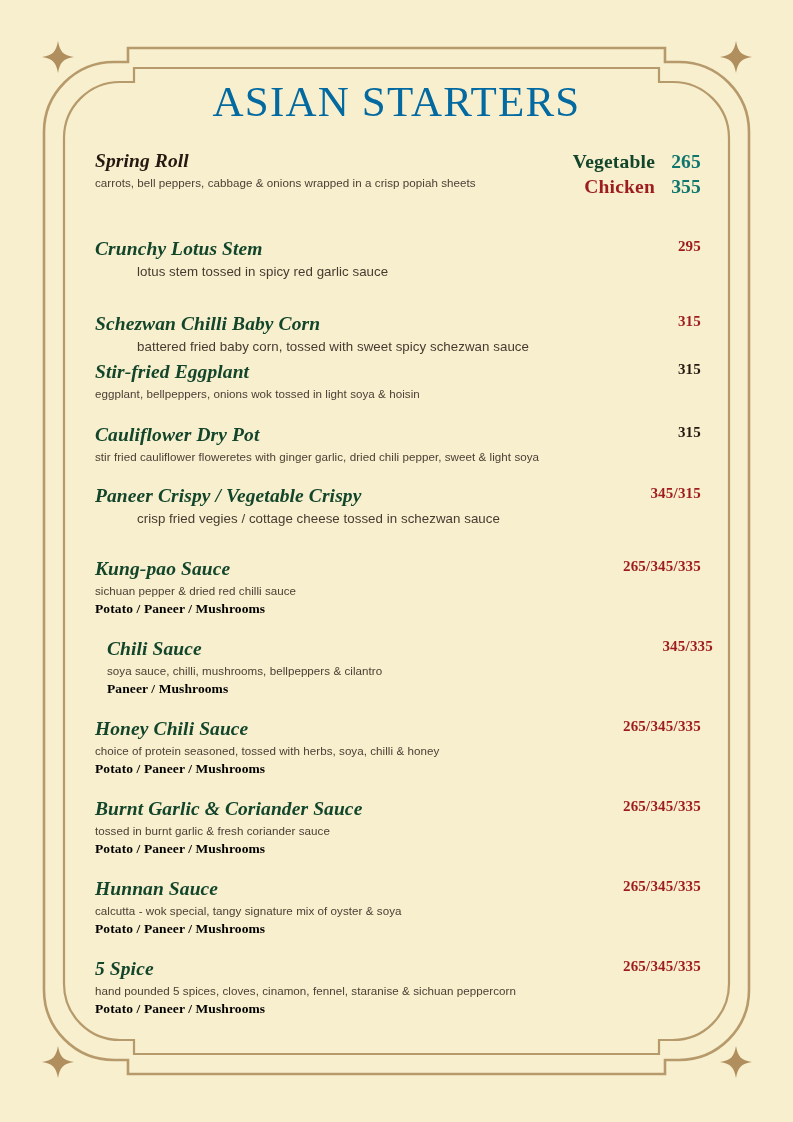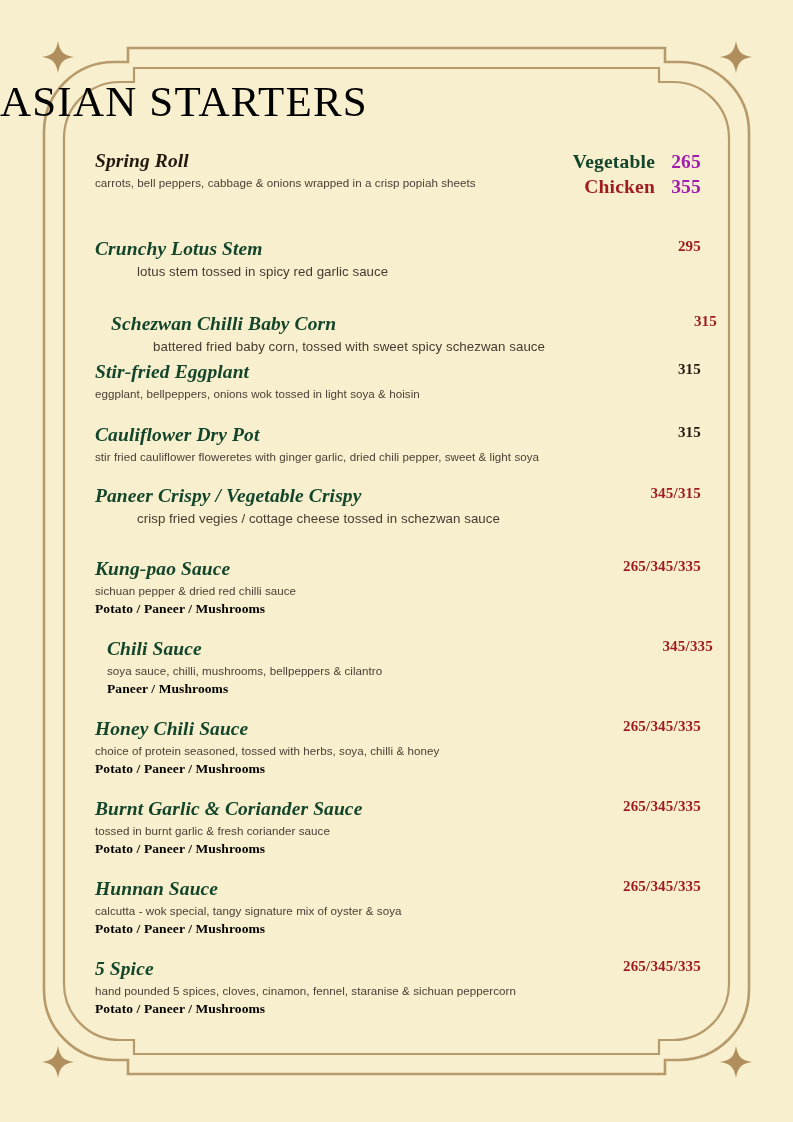--- a/index.html
+++ b/index.html
@@ -32,24 +32,25 @@
     height: 1122px;
     pointer-events: none;
   }
 
   
   #menu-title {
     position: absolute;
     left: 0;
     right: 0;
     top: 80px;
+    text-align: center;
     font-family: "Liberation Serif", serif;
     font-size: 43px;
     letter-spacing: 1.2px;
-    color: #000000;
+    color: #0369a1;
     font-weight: 400;
     line-height: 1;
   }
 
   
   #items-list {
     position: absolute;
     left: 95px;
     top: 150px;
     width: 606px;
@@ -136,21 +137,21 @@
   }
   .price-row .price-label {
     display: inline-block;
     letter-spacing: 0.2px;
   }
   .price-row .price-label.veg { color: #13452B; }
   .price-row .price-label.nonveg { color: #9E1B1E; }
   .price-row .price-value {
     display: inline-block;
     width: 46px;
-    color: #a21caf;
+    color: #0f766e;
     letter-spacing: 0.2px;
   }
 </style>
 </head>
 <body>
 
 <div id="menu-page">
 
   <svg id="frame-svg" viewBox="0 0 793 1122" xmlns="http://www.w3.org/2000/svg">
 
@@ -189,21 +190,21 @@
         <div class="item-head"><span class="item-name dark">Spring Roll</span><div class="price-rows">
             <div class="price-row"><span class="price-label veg">Vegetable</span><span class="price-value">265</span></div>
             <div class="price-row"><span class="price-label nonveg">Chicken</span><span class="price-value">355</span></div>
           </div></div>
         <div class="item-desc">carrots, bell peppers, cabbage &amp; onions wrapped in a crisp popiah sheets</div>
       </div>
       <div class="menu-item" style="position: absolute; top: 88px; left: 0px; width: 606px;">
         <div class="item-head"><span class="item-name">Crunchy Lotus Stem</span><span class="item-price">295</span></div>
         <div class="item-desc big">lotus stem tossed in spicy red garlic sauce</div>
       </div>
-      <div class="menu-item" style="position: absolute; top: 163px; left: 16px; width: 606px;">
+      <div class="menu-item" style="position: absolute; top: 163px; left: 0px; width: 606px;">
         <div class="item-head"><span class="item-name">Schezwan Chilli Baby Corn</span><span class="item-price">315</span></div>
         <div class="item-desc big">battered fried baby corn, tossed with sweet spicy schezwan sauce</div>
       </div>
       <div class="menu-item" style="position: absolute; top: 211px; left: 0px; width: 606px;">
         <div class="item-head"><span class="item-name">Stir-fried Eggplant</span><span class="item-price dark">315</span></div>
         <div class="item-desc">eggplant, bellpeppers, onions wok tossed in light soya &amp; hoisin</div>
       </div>
       <div class="menu-item" style="position: absolute; top: 274px; left: 0px; width: 606px;">
         <div class="item-head"><span class="item-name">Cauliflower Dry Pot</span><span class="item-price dark">315</span></div>
         <div class="item-desc">stir fried cauliflower floweretes with ginger garlic, dried chili pepper, sweet &amp; light soya</div>

